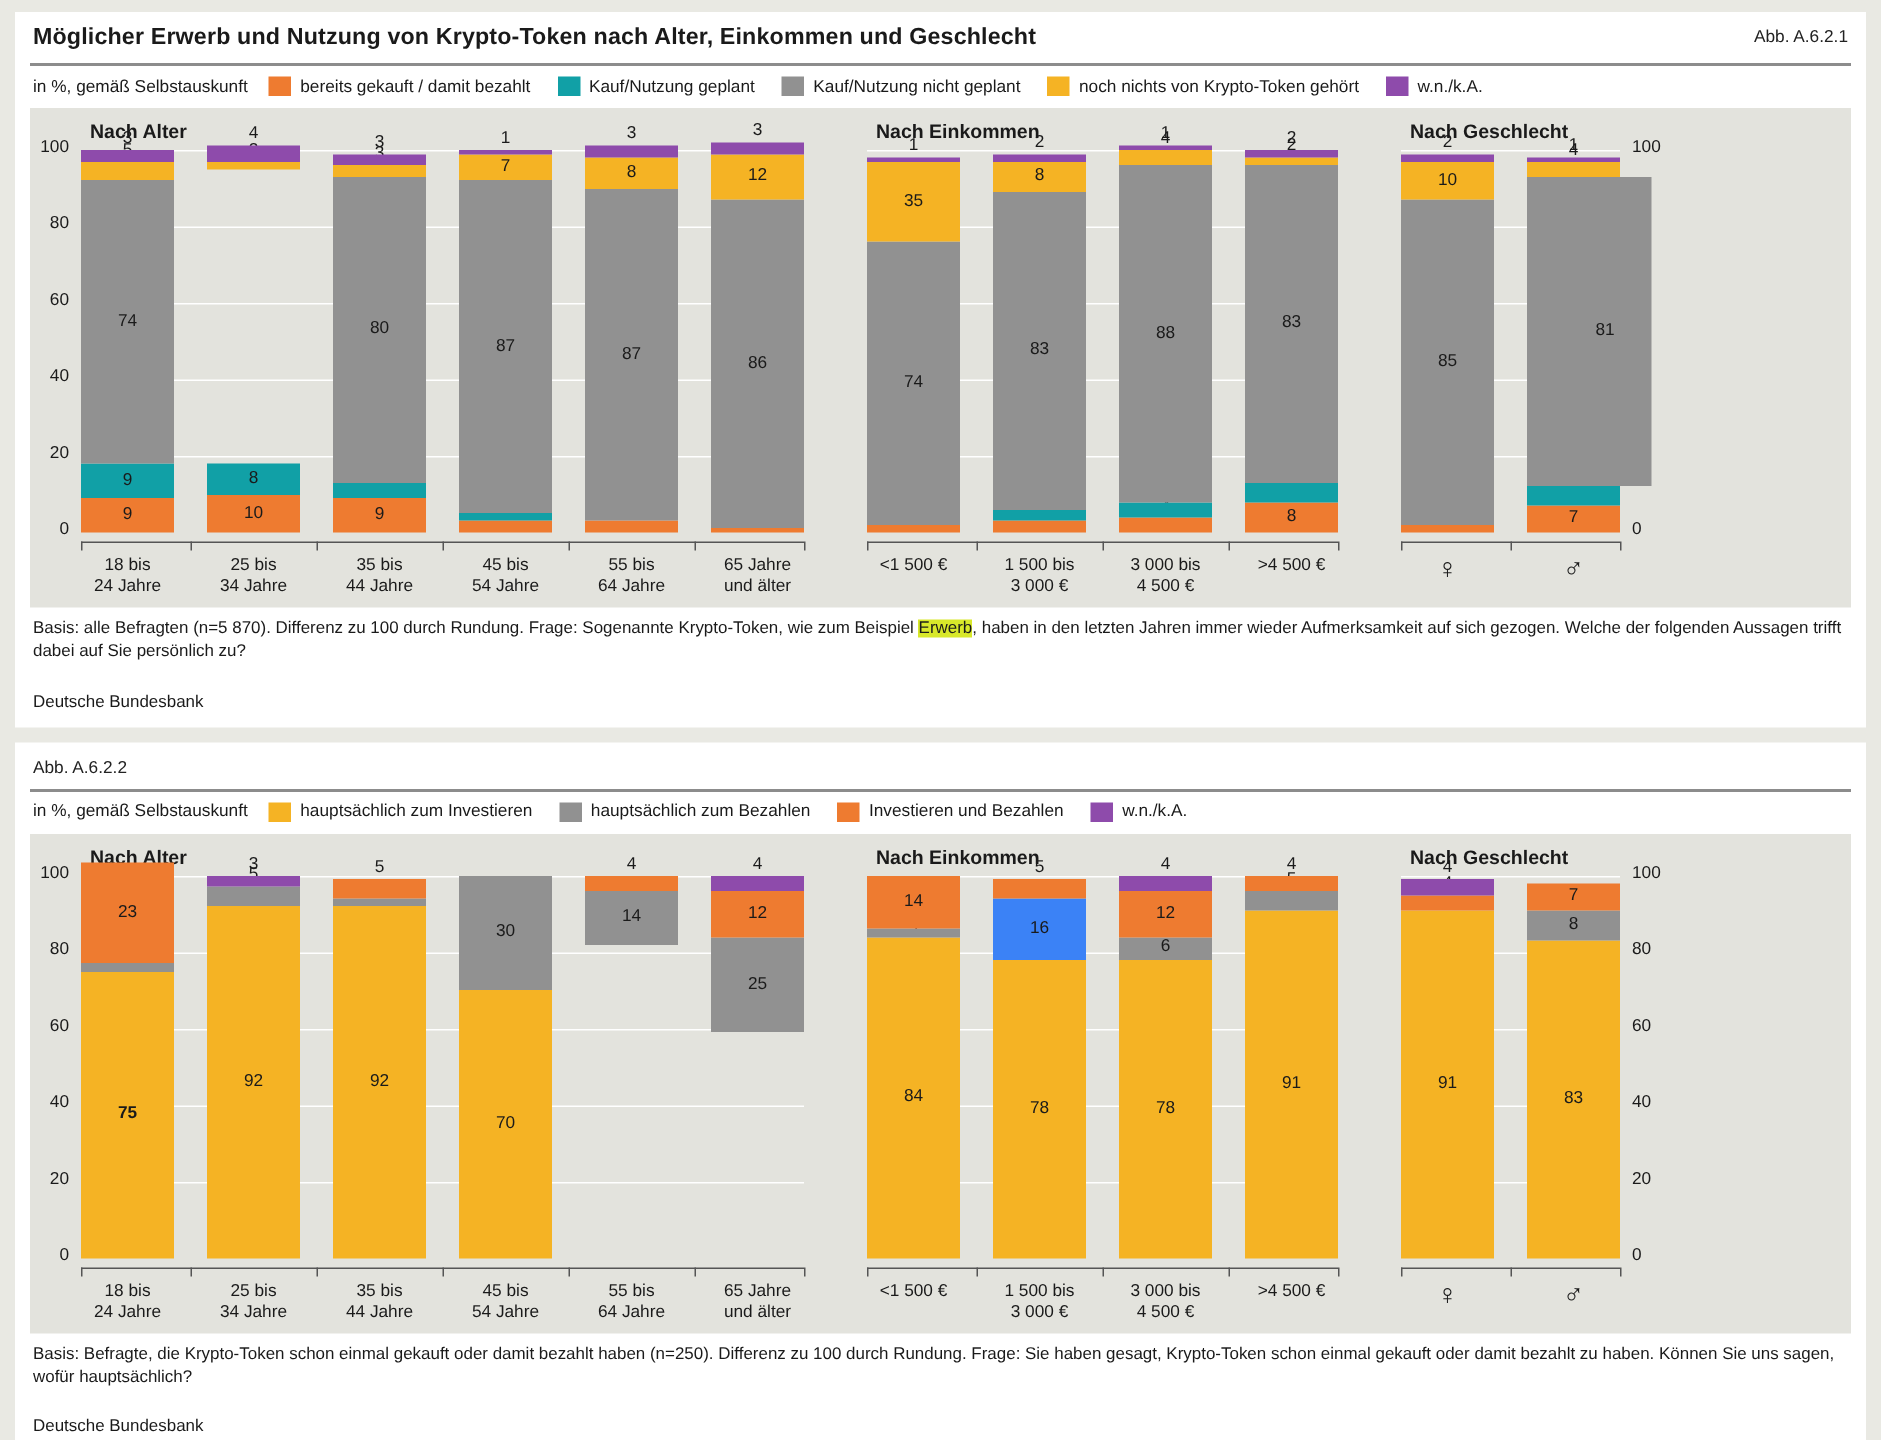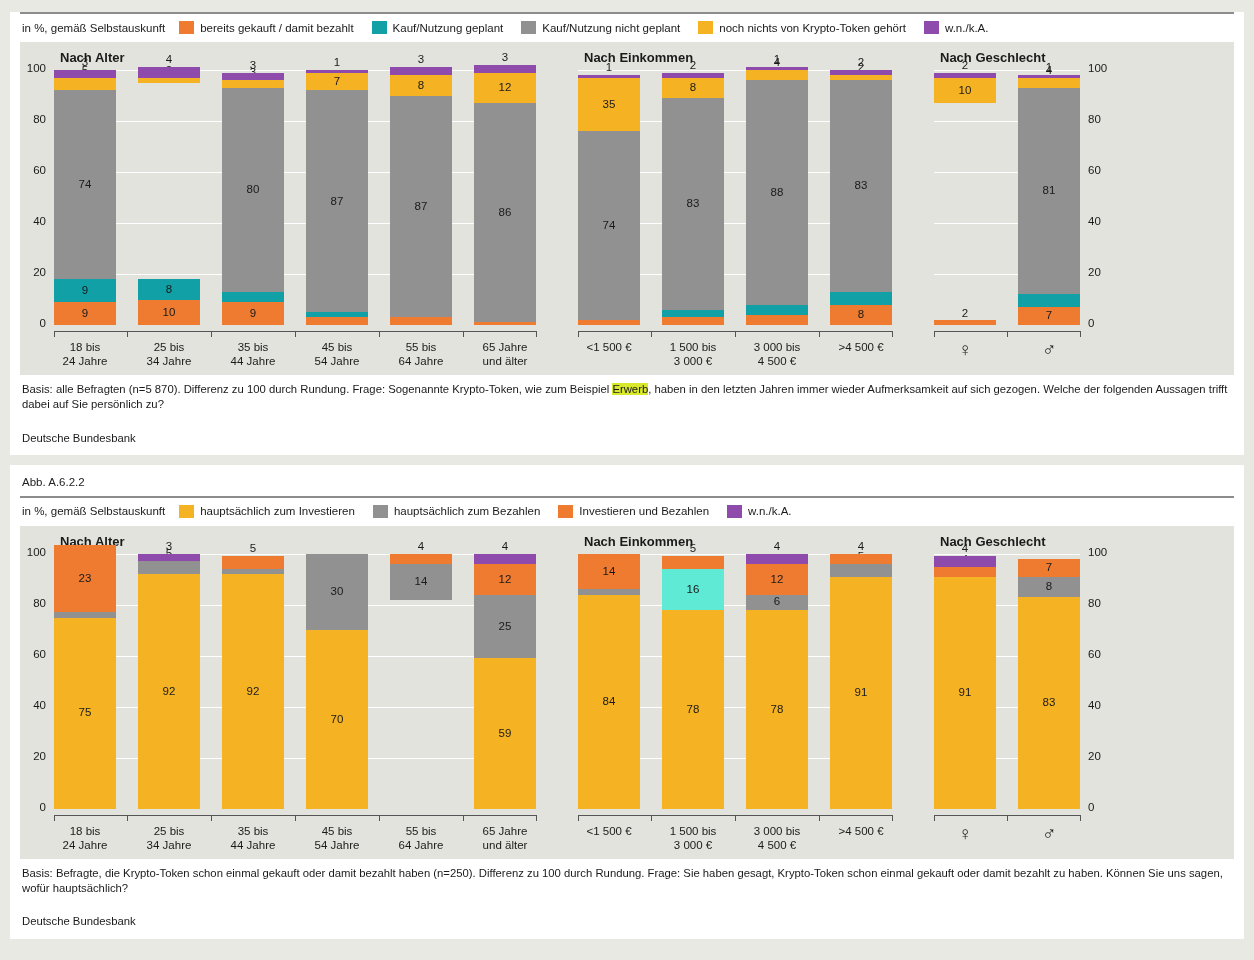--- a/index.html
+++ b/index.html
@@ -31,20 +31,24 @@
   .footer .src{margin-top:18px;}
   .hl{background:#d8e82a;}
   .sym{font-size:20px;line-height:1;}
 </style>
 </head>
 <body>
 
 <div class="page">
 
   <div class="figure">
+    <div class="fig-head">
+      <div class="fig-title">Möglicher Erwerb und Nutzung von Krypto-Token nach Alter, Einkommen und Geschlecht</div>
+      <div class="fig-num">Abb. A.6.2.1</div>
+    </div>
     <div class="hr"></div>
     <div class="legend-row">
       <div class="unit">in %, gemäß Selbstauskunft</div>
       <div class="legend-item">
         <span class="swatch" style="background:#ee7b30"></span>
         <span>bereits gekauft / damit bezahlt</span>
       </div>
       <div class="legend-item">
         <span class="swatch" style="background:#11a0a6"></span>
         <span>Kauf/Nutzung geplant</span>
@@ -284,34 +288,37 @@
             <div class="gridline" style="top: 102px; left: 8px; width: 146px;"></div>
             <div class="axis-lbl" style="top: 94px; left: 162px;">60</div>
             <div class="gridline" style="top: 51px; left: 8px; width: 146px;"></div>
             <div class="axis-lbl" style="top: 43px; left: 162px;">80</div>
             <div class="gridline" style="top: 0px; left: 8px; width: 146px;"></div>
             <div class="axis-lbl" style="top: -8px; left: 162px;">100</div>
             <div class="outlbl" style="left: 8px; width: 62px; top: 236.9px;">2</div>
             <div class="outlbl" style="left: 8px; width: 62px; top: -11.45px;">2</div>
             <div class="bar" style="position: absolute; left: 8px; top: 0px; width: 62px; height: 255px;">
               <div class="seg" style="background: rgb(238, 123, 48); height: 5.1px; bottom: 0px; position: absolute;"></div>
+              <div class="seg" style="background: rgb(145, 145, 145); height: 216.75px; bottom: 5.1px; position: absolute;">
+                <span>85</span>
+              </div>
               <div class="seg" style="background: rgb(245, 179, 36); height: 25.5px; bottom: 221.85px; position: absolute;">
                 <span>10</span>
               </div>
               <div class="seg" style="background: rgb(142, 75, 171); height: 5.1px; bottom: 247.35px; position: absolute;"></div>
             </div>
             <div class="outlbl" style="left: 92px; width: 62px; top: 211.4px;">5</div>
             <div class="outlbl" style="left: 92px; width: 62px; top: -6.35px;">4</div>
             <div class="outlbl" style="left: 92px; width: 62px; top: -8.9px;">1</div>
             <div class="bar" style="position: absolute; left: 92px; top: 0px; width: 62px; height: 255px;">
               <div class="seg" style="background: rgb(238, 123, 48); height: 17.85px; bottom: 0px; position: absolute;">
                 <span>7</span>
               </div>
               <div class="seg" style="background: rgb(17, 160, 166); height: 12.75px; bottom: 17.85px; position: absolute;"></div>
-              <div class="seg" style="background: rgb(145, 145, 145); height: 206.55px; bottom: 30.6px; position: absolute;">
+              <div class="seg" style="background: rgb(145, 145, 145); height: 206.55px; bottom: 30.6px; position: absolute; padding-left: 21px;">
                 <span>81</span>
               </div>
               <div class="seg" style="background: rgb(245, 179, 36); height: 10.2px; bottom: 237.15px; position: absolute;"></div>
               <div class="seg" style="background: rgb(142, 75, 171); height: 2.55px; bottom: 247.35px; position: absolute;"></div>
             </div>
             <div class="cat-axis" style="left: 8px; width: 146px; top: 261px;"></div>
             <div class="tickmark" style="left: 8px; top: 261px; height: 6px;"></div>
             <div class="tickmark" style="left: 81px; top: 261px; height: 6px;"></div>
             <div class="tickmark" style="left: 154px; top: 261px; height: 6px;"></div>
             <div class="cat" style="position: absolute; left: -3px; width: 84px; top: 265px;"><span class="sym" style="font-size: 19px;">♀</span></div>
@@ -359,21 +366,21 @@
             <div class="gridline" style="top: 153px; left: 34px; width: 482px;"></div>
             <div class="axis-lbl" style="top: 145px; left: 0px; width: 26px; text-align: right;">40</div>
             <div class="gridline" style="top: 102px; left: 34px; width: 482px;"></div>
             <div class="axis-lbl" style="top: 94px; left: 0px; width: 26px; text-align: right;">60</div>
             <div class="gridline" style="top: 51px; left: 34px; width: 482px;"></div>
             <div class="axis-lbl" style="top: 43px; left: 0px; width: 26px; text-align: right;">80</div>
             <div class="gridline" style="top: 0px; left: 34px; width: 482px;"></div>
             <div class="axis-lbl" style="top: -8px; left: 0px; width: 26px; text-align: right;">100</div>
             <div class="outlbl" style="left: 34px; width: 62px; top: 54.2px;">2</div>
             <div class="bar" style="position: absolute; left: 34px; top: 0px; width: 62px; height: 255px;">
-              <div class="seg" style="background: rgb(245, 179, 36); height: 191.25px; bottom: 0px; position: absolute;">
+              <div class="seg" style="background: rgb(245, 179, 36); height: 191.25px; bottom: 0px; position: absolute; font-weight: bold;">
                 <span>75</span>
               </div>
               <div class="seg" style="background: rgb(145, 145, 145); height: 5.1px; bottom: 191.25px; position: absolute;"></div>
               <div class="seg" style="background: rgb(238, 123, 48); height: 67px; bottom: 196.35px; position: absolute;">
                 <span>23</span>
               </div>
             </div>
             <div class="outlbl" style="left: 118px; width: 62px; top: -6.35px;">5</div>
             <div class="outlbl" style="left: 118px; width: 62px; top: -14px;">3</div>
             <div class="bar" style="position: absolute; left: 118px; top: 0px; width: 62px; height: 255px;">
@@ -402,23 +409,20 @@
             </div>
             <div class="outlbl" style="left: 370px; width: 62px; top: -14px;">4</div>
             <div class="bar" style="position: absolute; left: 370px; top: 0px; width: 62px; height: 255px;">
               <div class="seg" style="background: rgb(145, 145, 145); height: 35.7px; bottom: 209.1px; position: absolute;">
                 <span>14</span>
               </div>
               <div class="seg" style="background: rgb(238, 123, 48); height: 10.2px; bottom: 244.8px; position: absolute;"></div>
             </div>
             <div class="outlbl" style="left: 454px; width: 62px; top: -14px;">4</div>
             <div class="bar" style="position: absolute; left: 454px; top: 0px; width: 62px; height: 255px;">
-              <div class="seg" style="background: rgb(245, 179, 36); height: 150.45px; bottom: 0px; position: absolute;">
-                <span>59</span>
-              </div>
               <div class="seg" style="background: rgb(145, 145, 145); height: 63.75px; bottom: 150.45px; position: absolute;">
                 <span>25</span>
               </div>
               <div class="seg" style="background: rgb(238, 123, 48); height: 30.6px; bottom: 214.2px; position: absolute;">
                 <span>12</span>
               </div>
               <div class="seg" style="background: rgb(142, 75, 171); height: 10.2px; bottom: 244.8px; position: absolute;"></div>
             </div>
             <div class="cat-axis" style="left: 34px; width: 482px; top: 261px;"></div>
             <div class="tickmark" style="left: 34px; top: 261px; height: 6px;"></div>
@@ -470,21 +474,21 @@
               <div class="seg" style="background: rgb(145, 145, 145); height: 5.1px; bottom: 214.2px; position: absolute;"></div>
               <div class="seg" style="background: rgb(238, 123, 48); height: 35.7px; bottom: 219.3px; position: absolute;">
                 <span>14</span>
               </div>
             </div>
             <div class="outlbl" style="left: 92px; width: 62px; top: -11.45px;">5</div>
             <div class="bar" style="position: absolute; left: 92px; top: 0px; width: 62px; height: 255px;">
               <div class="seg" style="background: rgb(245, 179, 36); height: 198.9px; bottom: 0px; position: absolute;">
                 <span>78</span>
               </div>
-              <div class="seg" style="background: #5eead4; height: 40.8px; bottom: 198.9px; position: absolute;">
+              <div class="seg" style="background: #3b82f6; height: 40.8px; bottom: 198.9px; position: absolute;">
                 <span>16</span>
               </div>
               <div class="seg" style="background: rgb(238, 123, 48); height: 12.75px; bottom: 239.7px; position: absolute;"></div>
             </div>
             <div class="outlbl" style="left: 176px; width: 62px; top: -14px;">4</div>
             <div class="bar" style="position: absolute; left: 176px; top: 0px; width: 62px; height: 255px;">
               <div class="seg" style="background: rgb(245, 179, 36); height: 198.9px; bottom: 0px; position: absolute;">
                 <span>78</span>
               </div>
               <div class="seg" style="background: rgb(145, 145, 145); height: 15.3px; bottom: 198.9px; position: absolute;">

